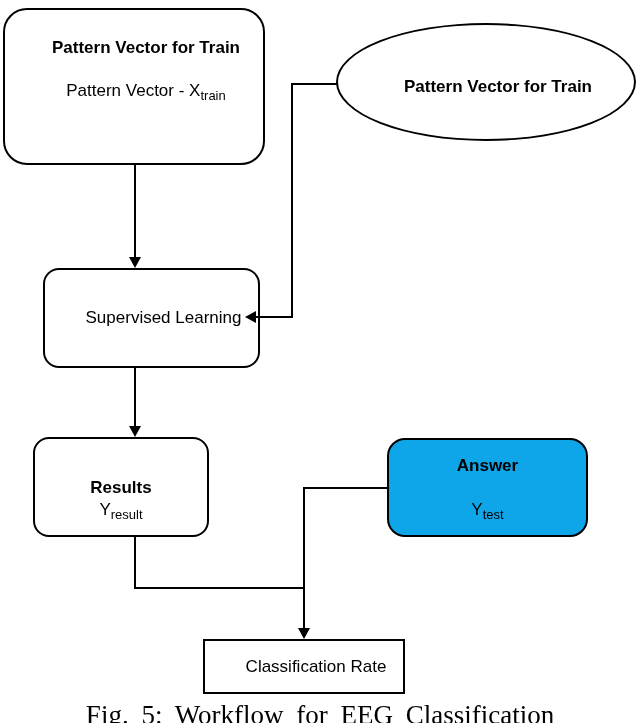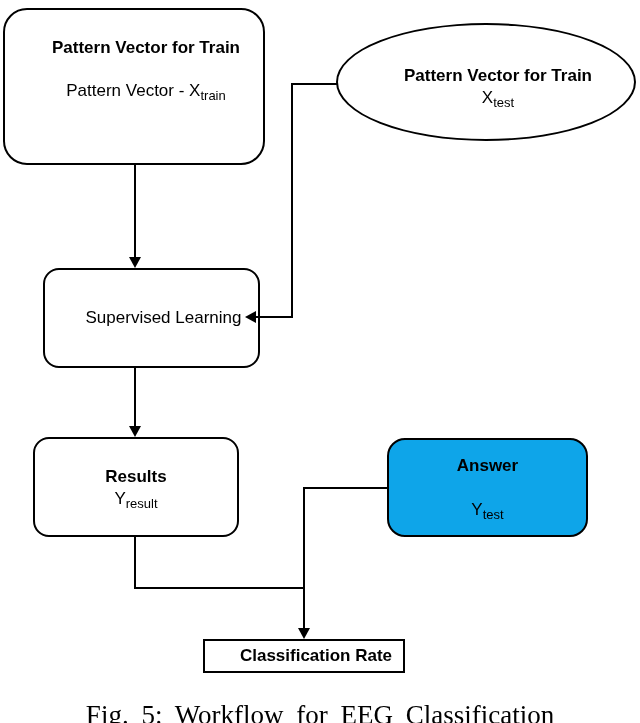--- a/index.html
+++ b/index.html
@@ -44,34 +44,33 @@
   .test-ellipse {
     left: 336px; top: 23px; width: 300px; height: 118px;
     display: flex; flex-direction: column; justify-content: center;
     padding-top: 10px;
   }
   .classifier-box {
     left: 27px; top: 268px; width: 217px; height: 100px;
     display: flex; flex-direction: column; justify-content: center;
   }
   .results-box {
-    left: 33px; top: 437px; width: 206px; height: 100px;
-    display: flex; flex-direction: column; justify-content: center;
+    left: 33px; top: 437px; width: 176px; height: 100px;
+    display: flex; flex-direction: column; justify-content: flex-end;
     padding: 15px 0 14px 0;
   }
   .answer-box {
     left: 387px; top: 438px; width: 201px; height: 99px;
     display: flex; flex-direction: column; justify-content: space-between;
     padding: 15px 0 14px 0;
   }
   .rate-box {
-    left: 203px; top: 639px; width: 202px; height: 34px;
+    left: 203px; top: 639px; width: 202px; height: 55px;
     display: flex; align-items: center; justify-content: center;
     border-width: 2px;
-    font-weight: bold;
   }
   
   .conn {
     position: absolute;
     background: #000000;
   }
   .arrow {
     position: absolute;
     width: 0; height: 0;
   }
@@ -101,21 +100,20 @@
 
 <div class="stage">
 
   <div class="node big-rounded train-box" style="border-color: rgb(0, 0, 0); background: rgb(255, 255, 255); color: rgb(0, 0, 0);">
     <div class="title">Pattern Vector for Train</div>
     <div class="line"><span>Pattern Vector - X</span><sub>train</sub></div>
   </div>
 
   <div class="node ellipse test-ellipse" style="border-color: rgb(0, 0, 0); background: rgb(255, 255, 255); color: rgb(0, 0, 0);">
     <div class="title">Pattern Vector for Train</div>
-    <div class="line"><span>X</span><sub>test</sub></div>
   </div>
 
   <div class="node rounded classifier-box" style="border-color: rgb(0, 0, 0); background: rgb(255, 255, 255); color: rgb(0, 0, 0); margin-left: 16px;">
     <div>Supervised Learning</div>
   </div>
 
   <div class="node rounded results-box" style="border-color: rgb(0, 0, 0); background: rgb(255, 255, 255); color: rgb(0, 0, 0);">
     <div class="title">Results</div>
     <div class="line"><span>Y</span><sub>result</sub></div>
   </div>

